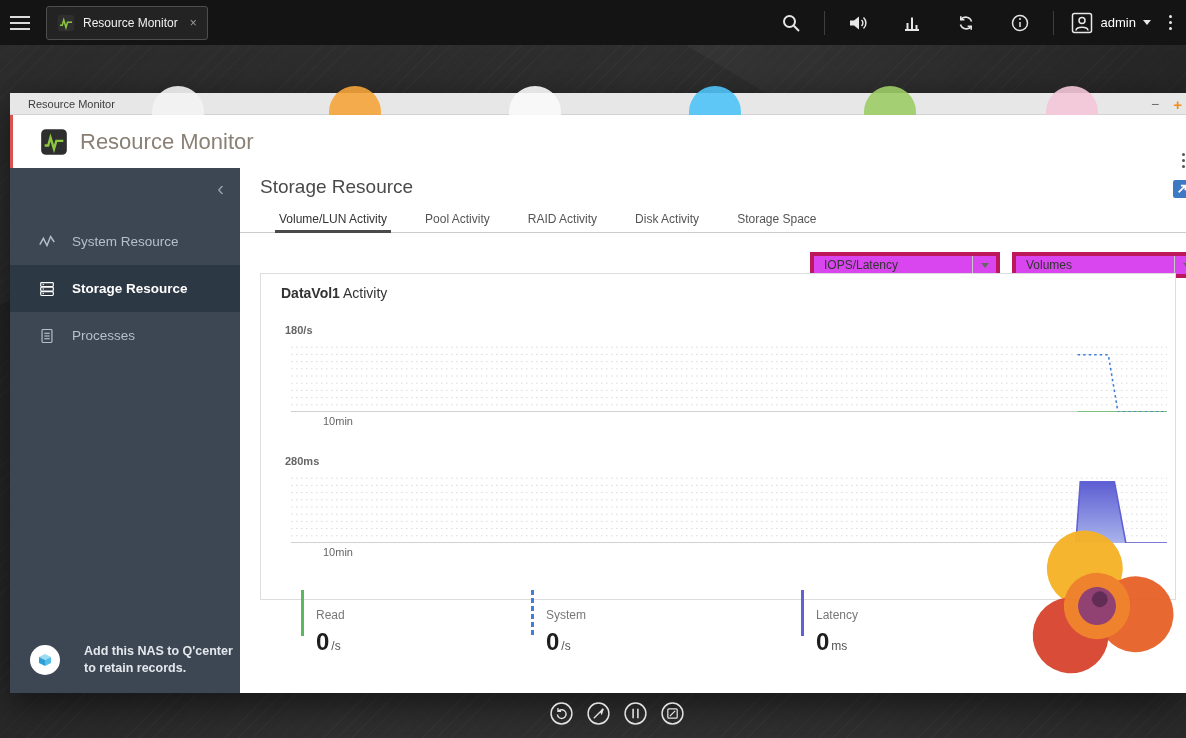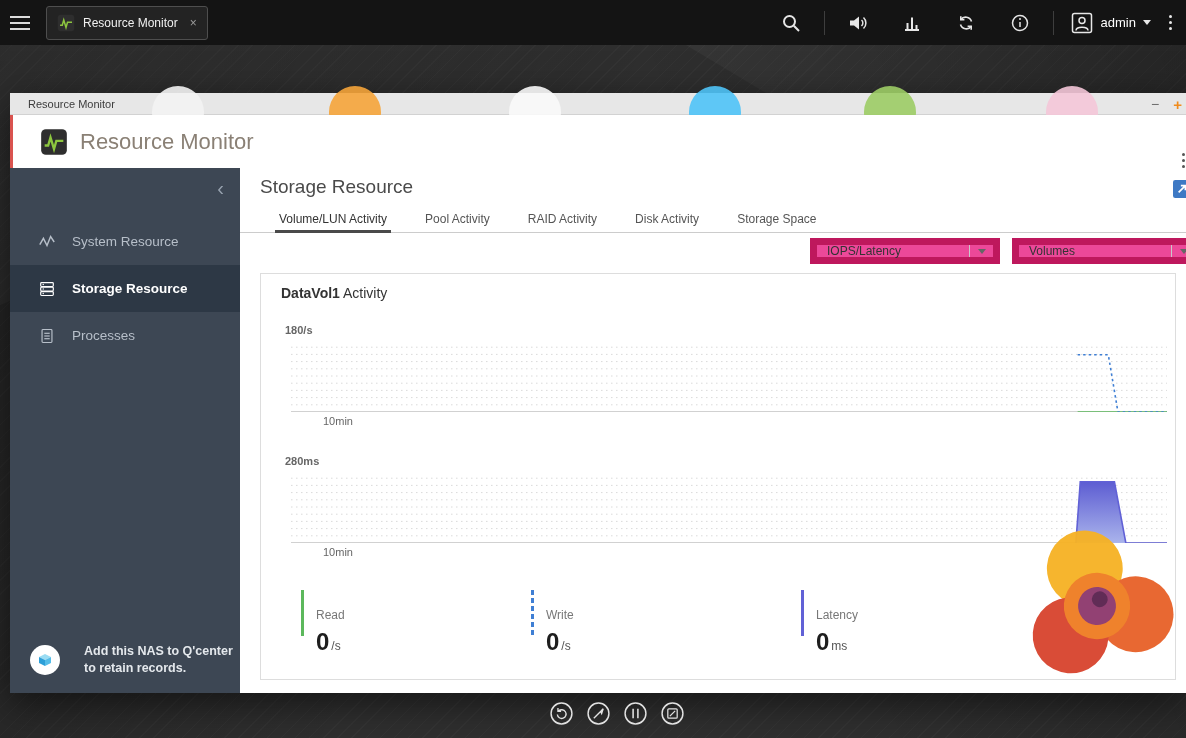--- a/index.html
+++ b/index.html
@@ -73,29 +73,29 @@
   .qc-text{font-size:12.5px;font-weight:bold;line-height:17px;}
 
   
   .main{position:absolute;left:230px;top:0;right:0;bottom:0;background:#fff;overflow:hidden;}
   .main-title{position:absolute;left:20px;top:8px;font-size:19px;color:#4a4a4a;font-weight:500;}
   .popout{position:absolute;right:-5px;top:12px;width:18px;height:18px;cursor:pointer;}
   .tabs{position:absolute;left:35px;top:40px;height:25px;display:flex;z-index:2;}
   .tab{font-size:12px;color:#555;margin-right:30px;padding:4px 4px 7px;cursor:pointer;white-space:nowrap;}
   .tab.active{color:#333;font-weight:normal;border-bottom:3px solid #4a4a4a;}
   .tabs-line{position:absolute;left:0;right:0;top:64px;height:1px;background:#cccccc;}
-  .filter{position:absolute;top:70px;height:26px;border:7px solid #be185d;background:#ec4899;
+  .filter{position:absolute;top:84px;height:26px;border:4px solid #be185d;background:#d946ef;
     display:flex;align-items:center;cursor:pointer;}
   .filter .f-val{flex:1;font-size:12px;color:#333;padding-left:10px;white-space:nowrap;overflow:hidden;}
   .filter .f-caret{width:24px;height:100%;border-left:1px solid #c9c9c9;display:flex;align-items:center;justify-content:center;}
   .filter .f-caret .caret-down{border-top-color:#666;}
   .filter.f1{left:570px;width:190px;}
   .filter.f2{left:772px;width:190px;}
 
-  .card{position:absolute;left:20px;top:105px;width:916px;height:407px;border:1px solid #ddd;background:#fff;}
+  .card{position:absolute;left:20px;top:105px;width:916px;height:327px;border:1px solid #ddd;background:#fff;}
   .card-title{position:absolute;left:20px;top:11px;font-size:14px;color:#333;}
   .card-title .ct-bold{font-weight:bold;}
   .axis-top{position:absolute;left:24px;font-size:11px;color:#666;font-weight:bold;}
   .plot{position:absolute;left:30px;width:876px;height:72px;}
   .plot svg{width:100%;height:100%;display:block;}
   .xrow{position:absolute;left:30px;width:876px;display:flex;justify-content:space-between;
     font-size:11px;color:#666;margin-left:32px;}
   .legend-item{position:absolute;top:316px;display:flex;gap:12px;}
   .legend-bar{width:3px;height:46px;flex:none;}
   .legend-bar.dotted{background:repeating-linear-gradient(180deg,#3f7fd4 0 5px,transparent 5px 8px) !important;}
@@ -357,21 +357,21 @@
           <div class="legend-item" style="left:40px;">
             <span class="legend-bar" style="background:#5cb85c;"></span>
             <div>
               <div class="legend-label">Read</div>
               <div class="legend-value"><span>0</span><span class="legend-unit">/s</span></div>
             </div>
           </div>
           <div class="legend-item" style="left:270px;">
             <span class="legend-bar dotted"></span>
             <div>
-              <div class="legend-label">Write</div>
+              <div class="legend-label">System</div>
               <div class="legend-value"><span>0</span><span class="legend-unit">/s</span></div>
             </div>
           </div>
           <div class="legend-item" style="left:500px;padding-left:40px;">
             <span class="legend-bar" style="background:#6161d6;"></span>
             <div>
               <div class="legend-label">Latency</div>
               <div class="legend-value"><span>0</span><span class="legend-unit">ms</span></div>
             </div>
           </div>

